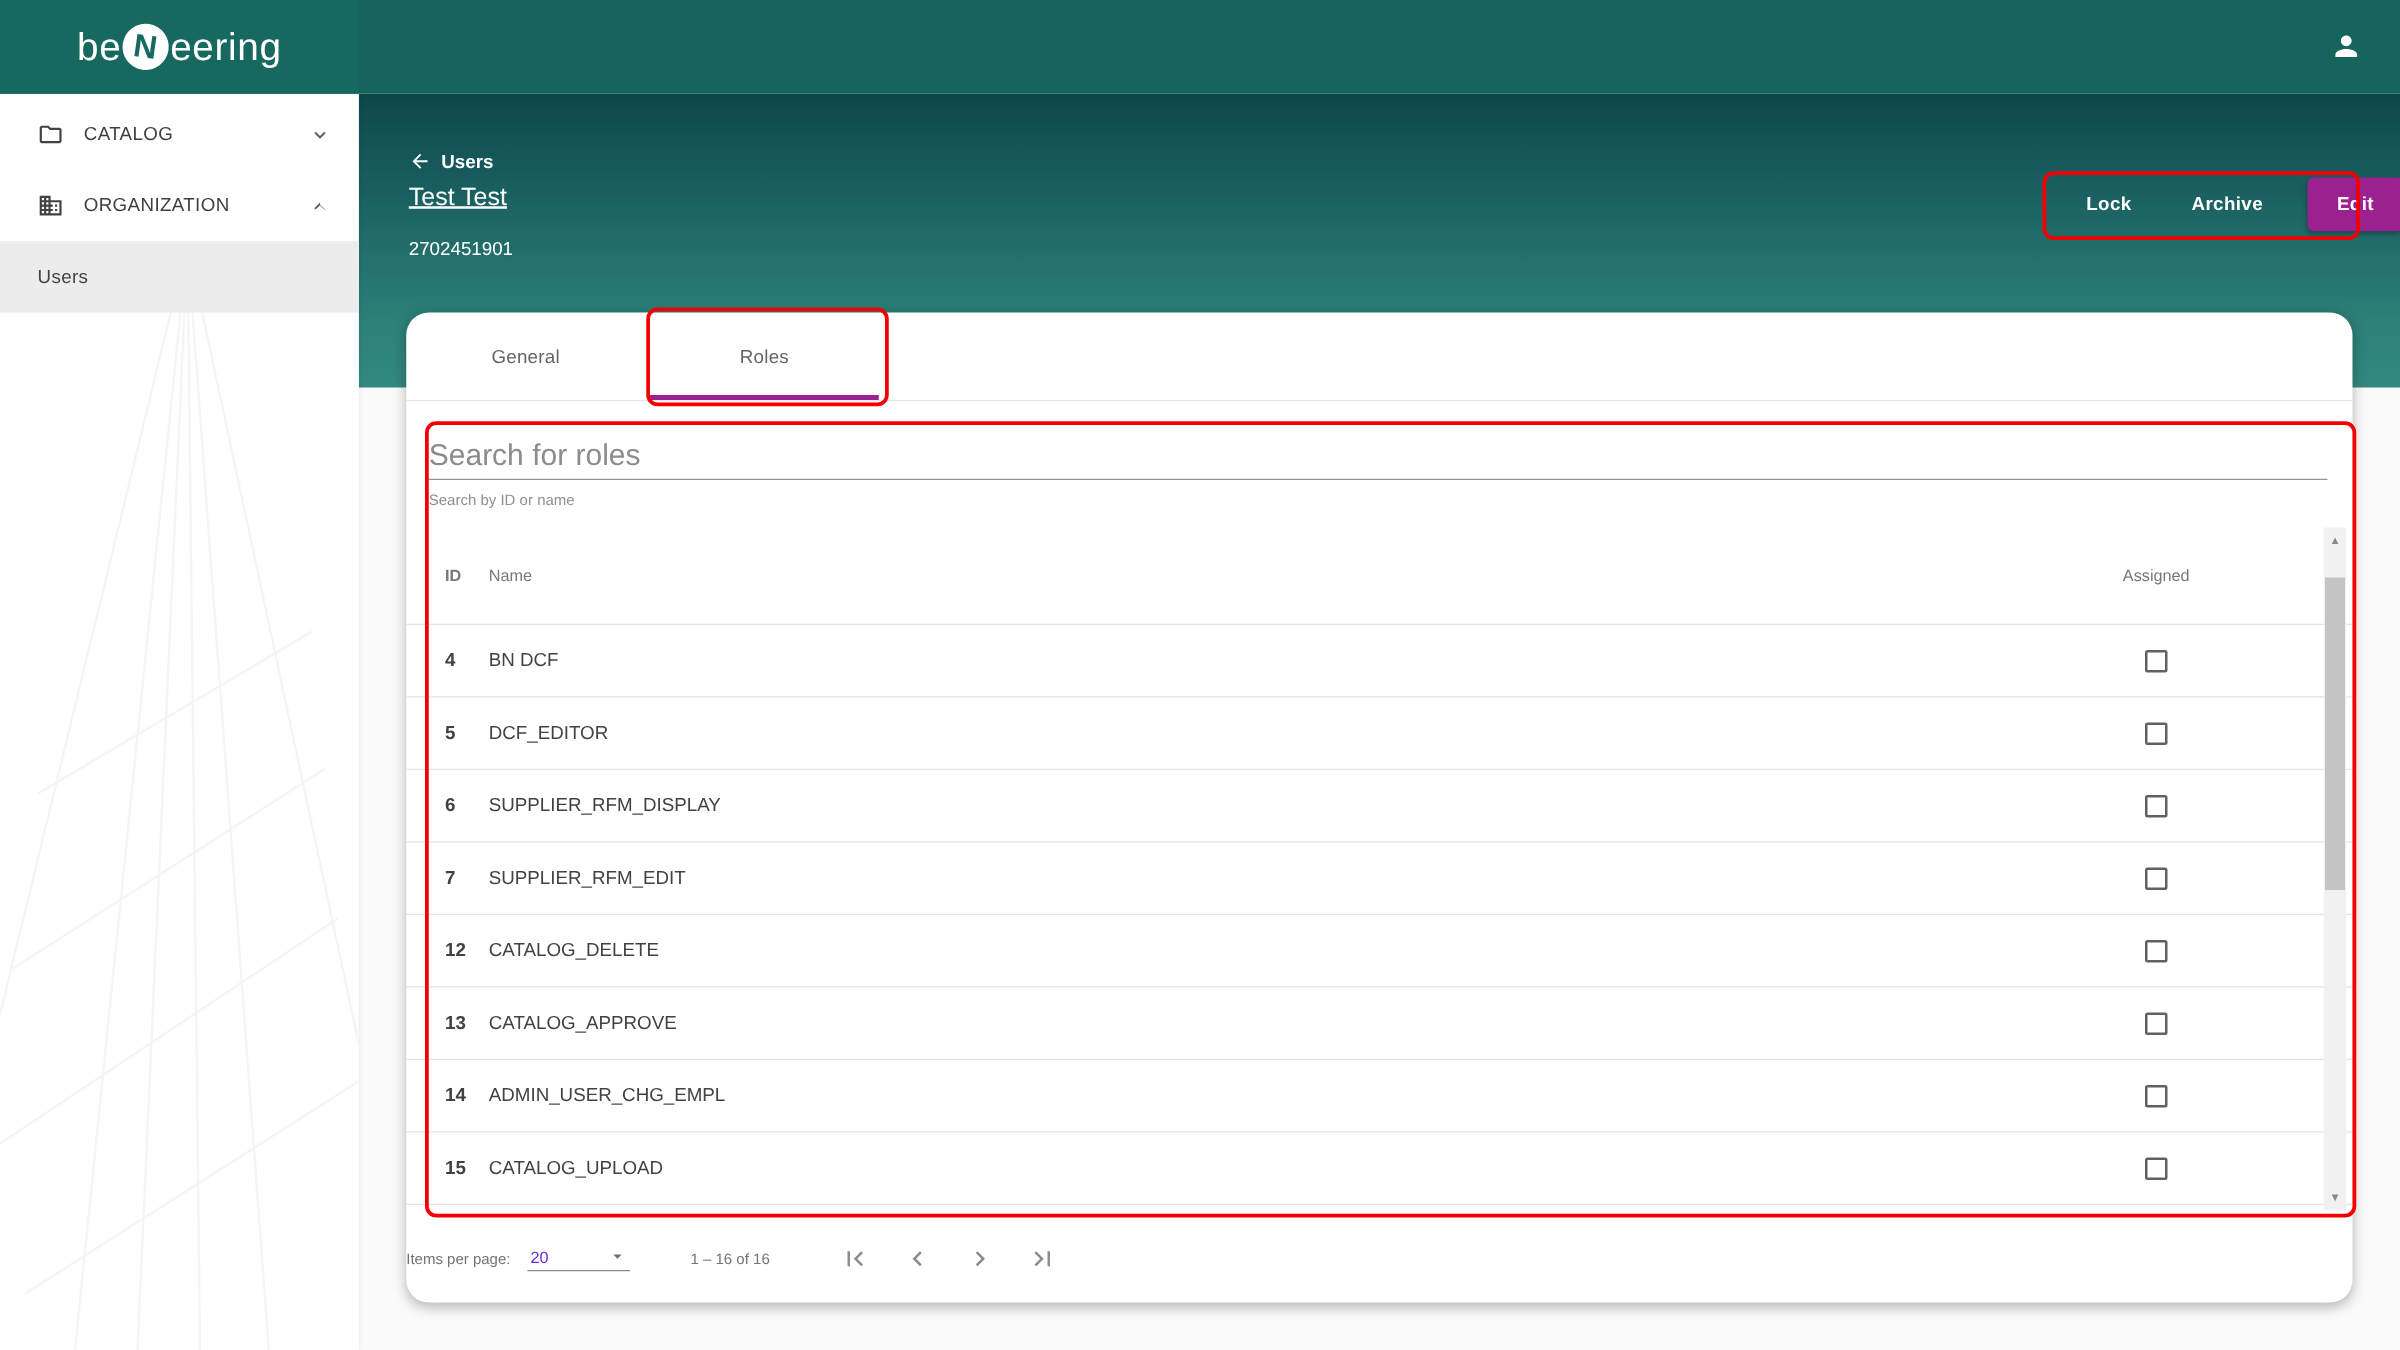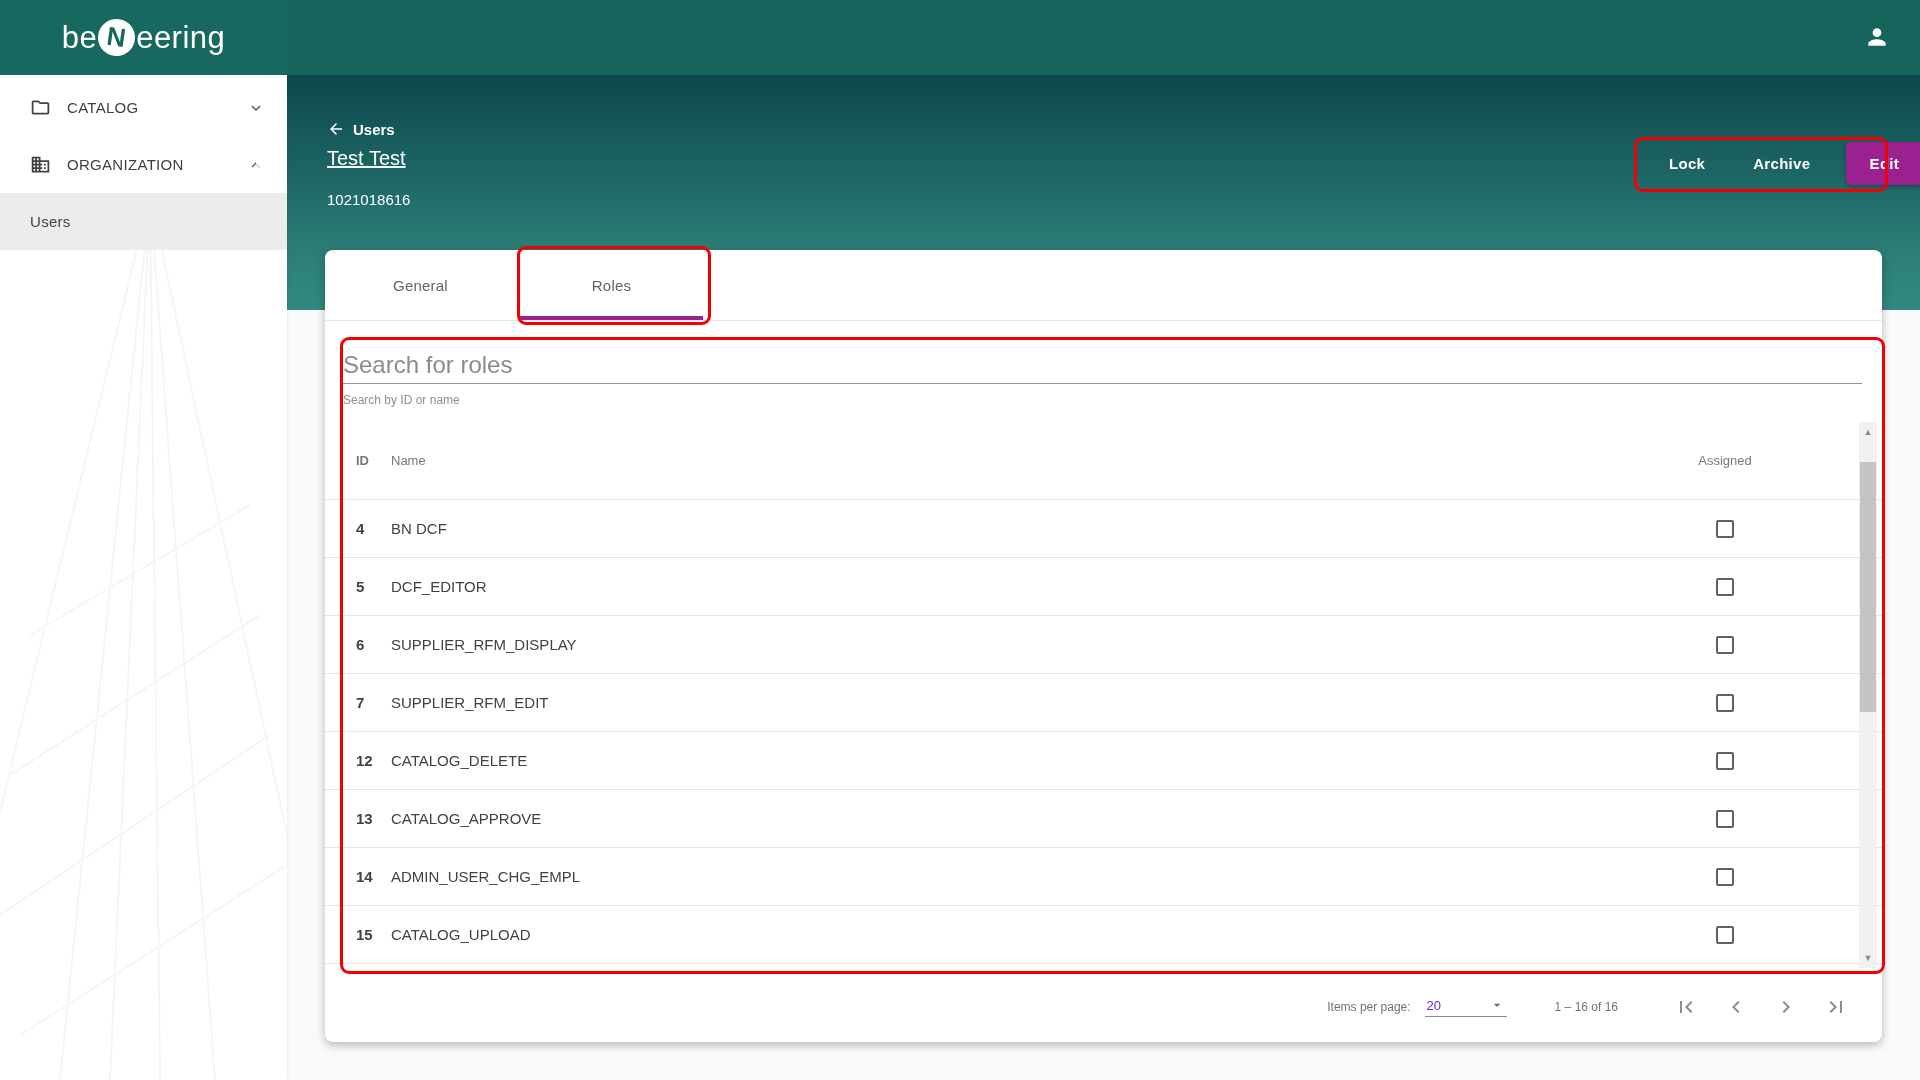--- a/index.html
+++ b/index.html
@@ -39,21 +39,21 @@
   .hero-sub { position:absolute; left:40px; top:116px; color:#fff; font-size:15px; }
   .actions { position:absolute; left:1358px; top:67px; height:43px; display:flex; align-items:center; }
   .btn-text { color:#fff; font-size:15px; font-weight:700; padding:12px 24px; background:transparent;
               border:none; cursor:pointer; font-family:inherit; letter-spacing:.3px; }
   .btn-raised { color:#fff; font-size:15px; font-weight:700; width:76px; height:43px; margin-left:12px;
                 background:#9c2190; border:none; border-radius:5px; cursor:pointer; font-family:inherit;
                 box-shadow:0 2px 4px rgba(0,0,0,.3); letter-spacing:.3px; }
 
   
   .card { position:absolute; left:325px; top:250px; width:1557px; height:792px; background:#fff;
-          border-radius:8px; box-shadow:0 3px 10px rgba(0,0,0,.28); z-index:6; }
+          border-radius:18px; box-shadow:0 3px 10px rgba(0,0,0,.28); z-index:6; }
   .tabbar { position:relative; height:71px; border-bottom:1px solid #e7e7e7; display:flex; }
   .tab { width:191px; height:100%; display:flex; align-items:center; justify-content:center;
          color:#646464; font-size:15px; letter-spacing:.2px; cursor:pointer; position:relative; }
   .tab.active::after { content:""; position:absolute; left:4px; right:4px; bottom:0; height:4px; background:#9c2190; }
 
   .search-wrap { position:absolute; left:18px; right:20px; top:96px; }
   .search-input { width:100%; border:none; border-bottom:1px solid #949494; font-size:24px; height:38px;
                   font-family:Liberation Sans, sans-serif; color:#8b5cf6; background:transparent; outline:none; }
   .search-input::placeholder { color:#8c8c8c; }
   .search-hint { font-size:12px; color:#8f8f8f; margin-top:9px; }
@@ -70,21 +70,21 @@
 
   
   .vscroll { position:absolute; left:1534px; top:172px; width:18px; height:546px; background:#f1f1f1; }
   .vscroll .arrow { position:absolute; left:0; width:18px; height:16px; color:#8a8a8a;
                     display:flex; align-items:center; justify-content:center; font-size:9px; cursor:pointer; }
   .vscroll .up { top:2px; } .vscroll .down { bottom:2px; }
   .vscroll .thumb { position:absolute; left:1px; top:40px; width:16px; height:250px; background:#c4c4c4; cursor:grab; }
 
   
   .paginator { position:absolute; left:0; bottom:0; width:1557px; height:70px;
-               display:flex; align-items:center; justify-content:flex-end; padding-right:34px;
+               display:flex; align-items:center; padding-right:34px;
                color:#737373; font-size:12px;margin-top:26px; }
   .ipp-select { display:flex; align-items:end; margin-left:14px; border-bottom:1px solid #8a8a8a;
                 padding:0 2px 3px 2px; width:82px; cursor:pointer; color:#6d28d9; font-size:13px; }
   .ipp-select .val { flex:1; text-align:left; }
   .ipp-select .dd { width:16px; height:16px; color:#6f6f6f; }
   .range { margin-left:48px; }
   .nav-icons { display:flex; align-items:center; gap:26px; margin-left:56px; }
   .nav-btn { width:24px; height:24px; color:#8c8c8c; cursor:pointer; }
 
   
@@ -170,21 +170,21 @@
   <div class="hero">
     <div class="breadcrumb">
       <span class="back">
         <svg viewBox="0 0 24 24" fill="#fff">
             <path d="M20 11H7.83l5.59-5.59L12 4l-8 8 8 8 1.41-1.41L7.83 13H20v-2z"></path>
           </svg>
       </span>
       <span>Users</span>
     </div>
     <div class="hero-title">Test Test</div>
-    <div class="hero-sub">1021018616</div>
+    <div class="hero-sub">2702451901</div>
     <div class="actions">
       <button class="btn-text">Lock</button>
       <button class="btn-text">Archive</button>
       <button class="btn-raised">Edit</button>
     </div>
   </div>
 
   <div class="card">
     <div class="tabbar">
       <div class="tab">

